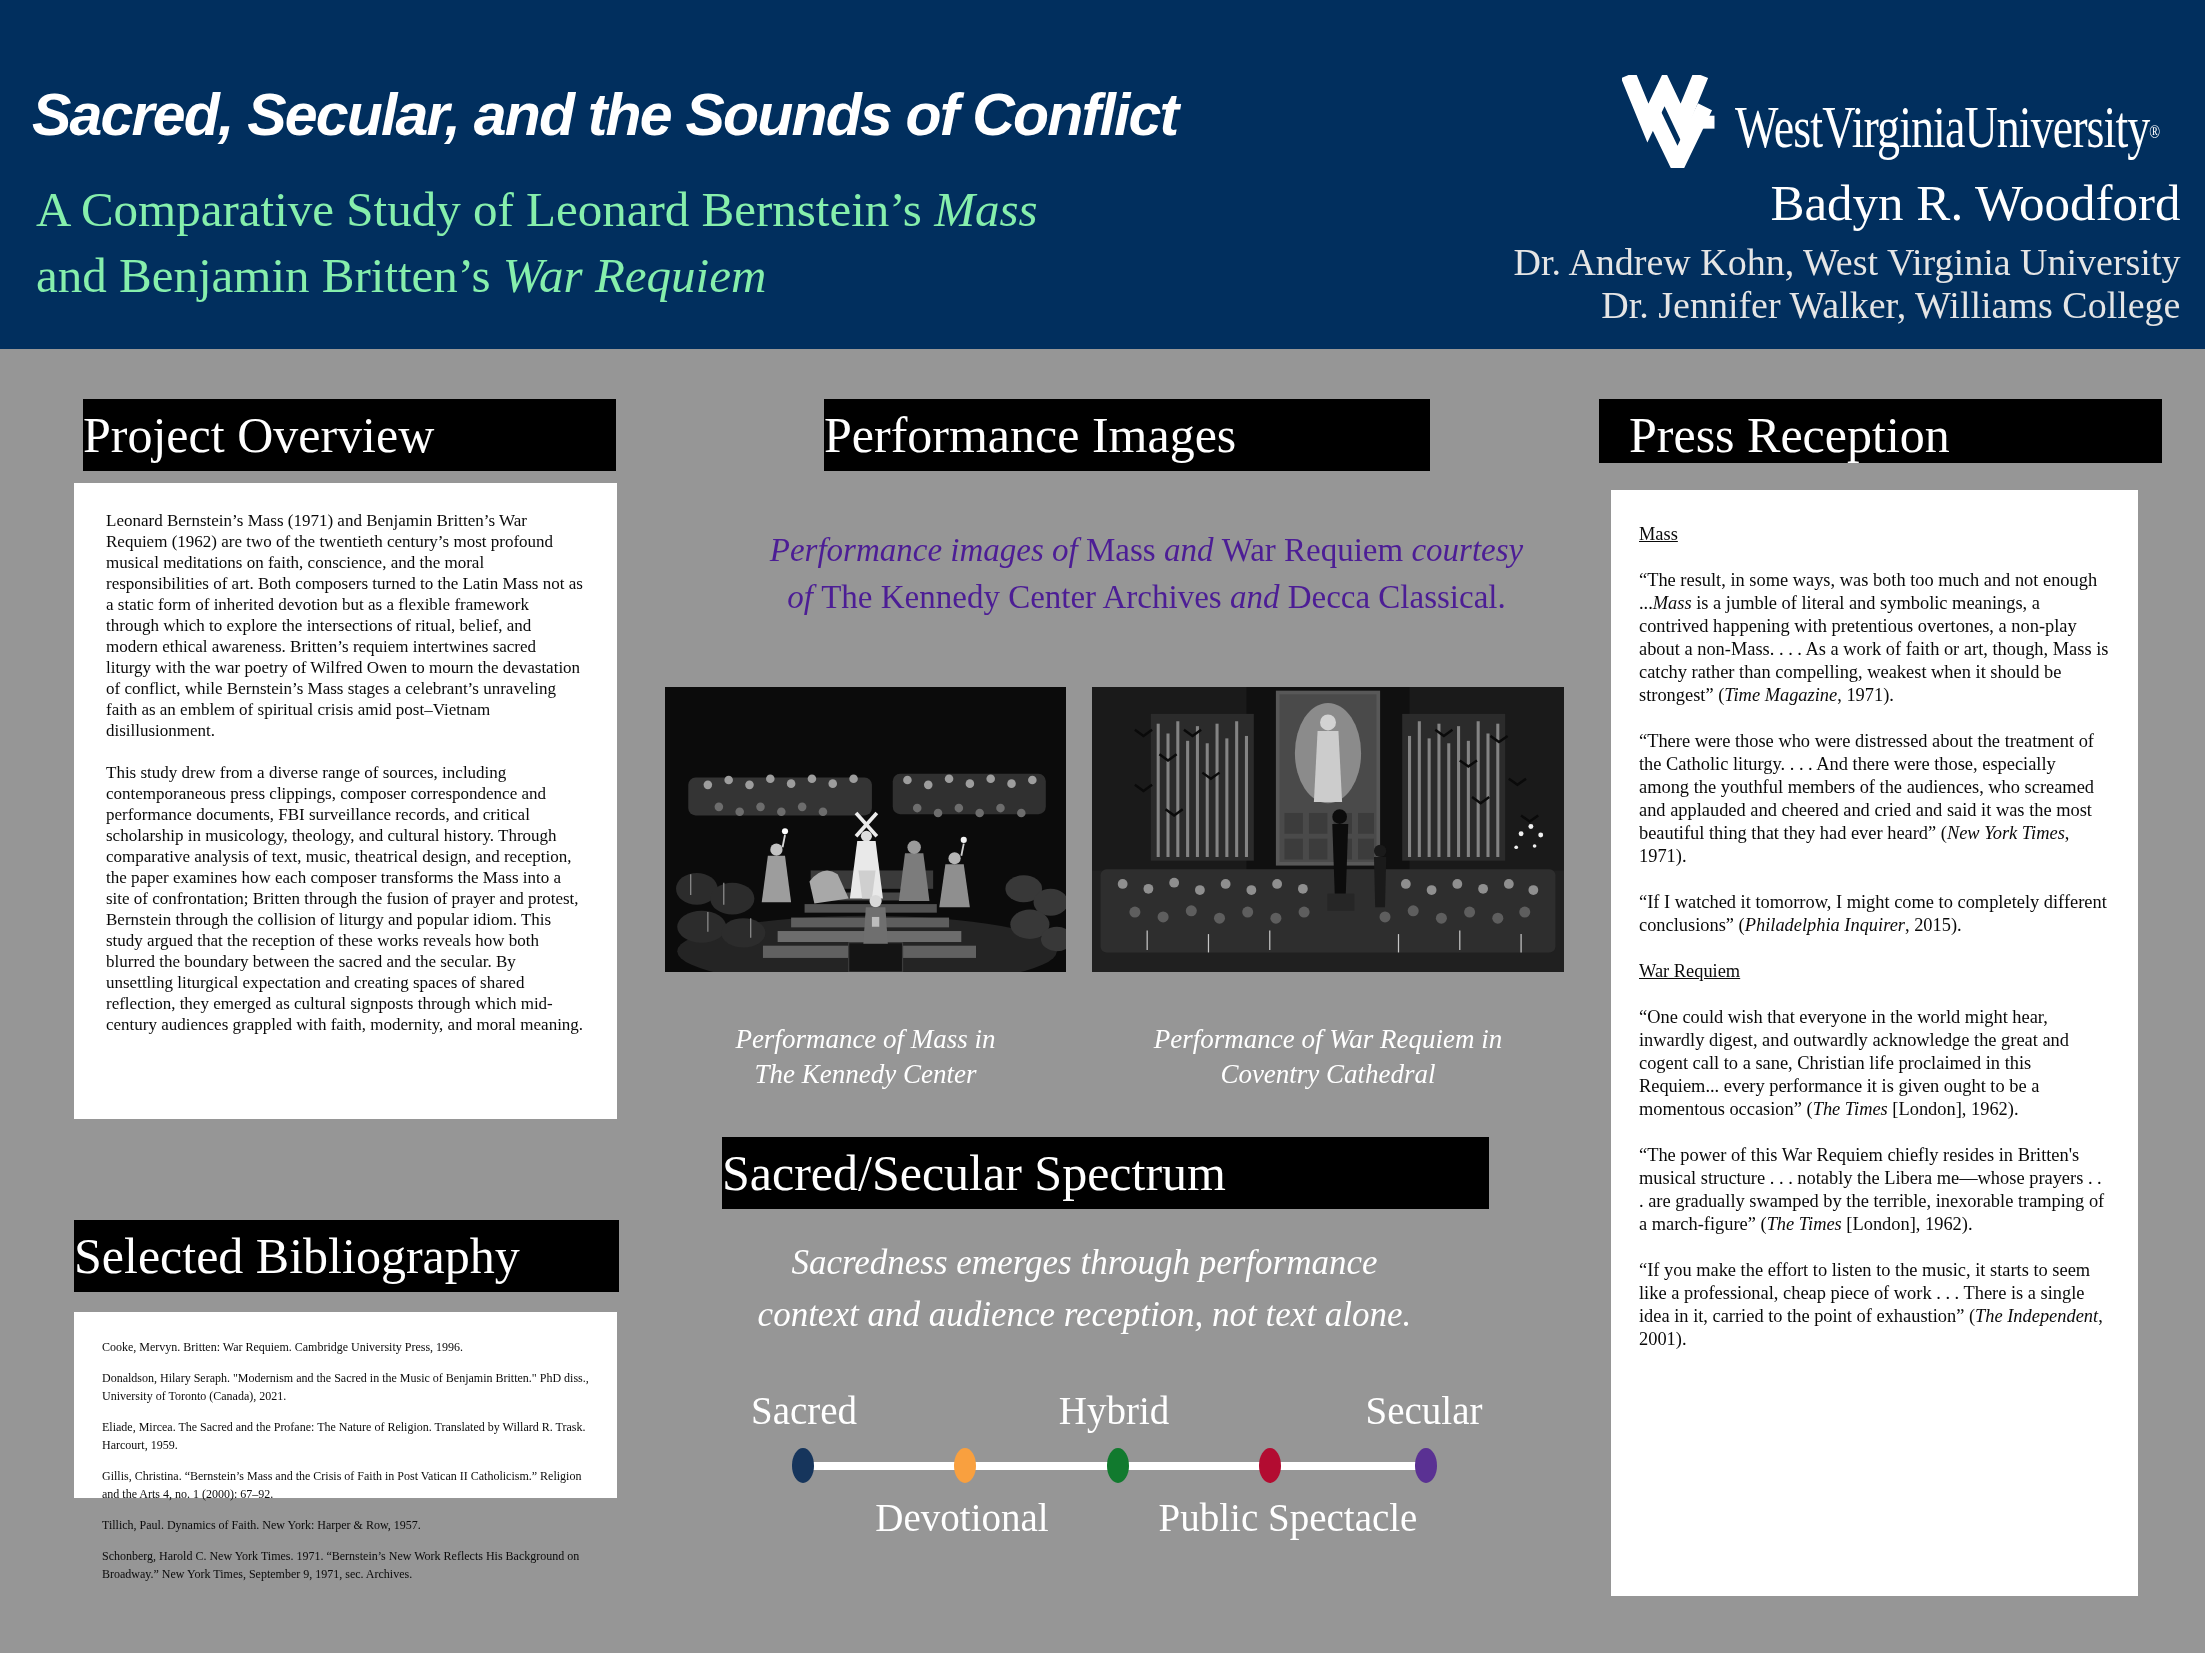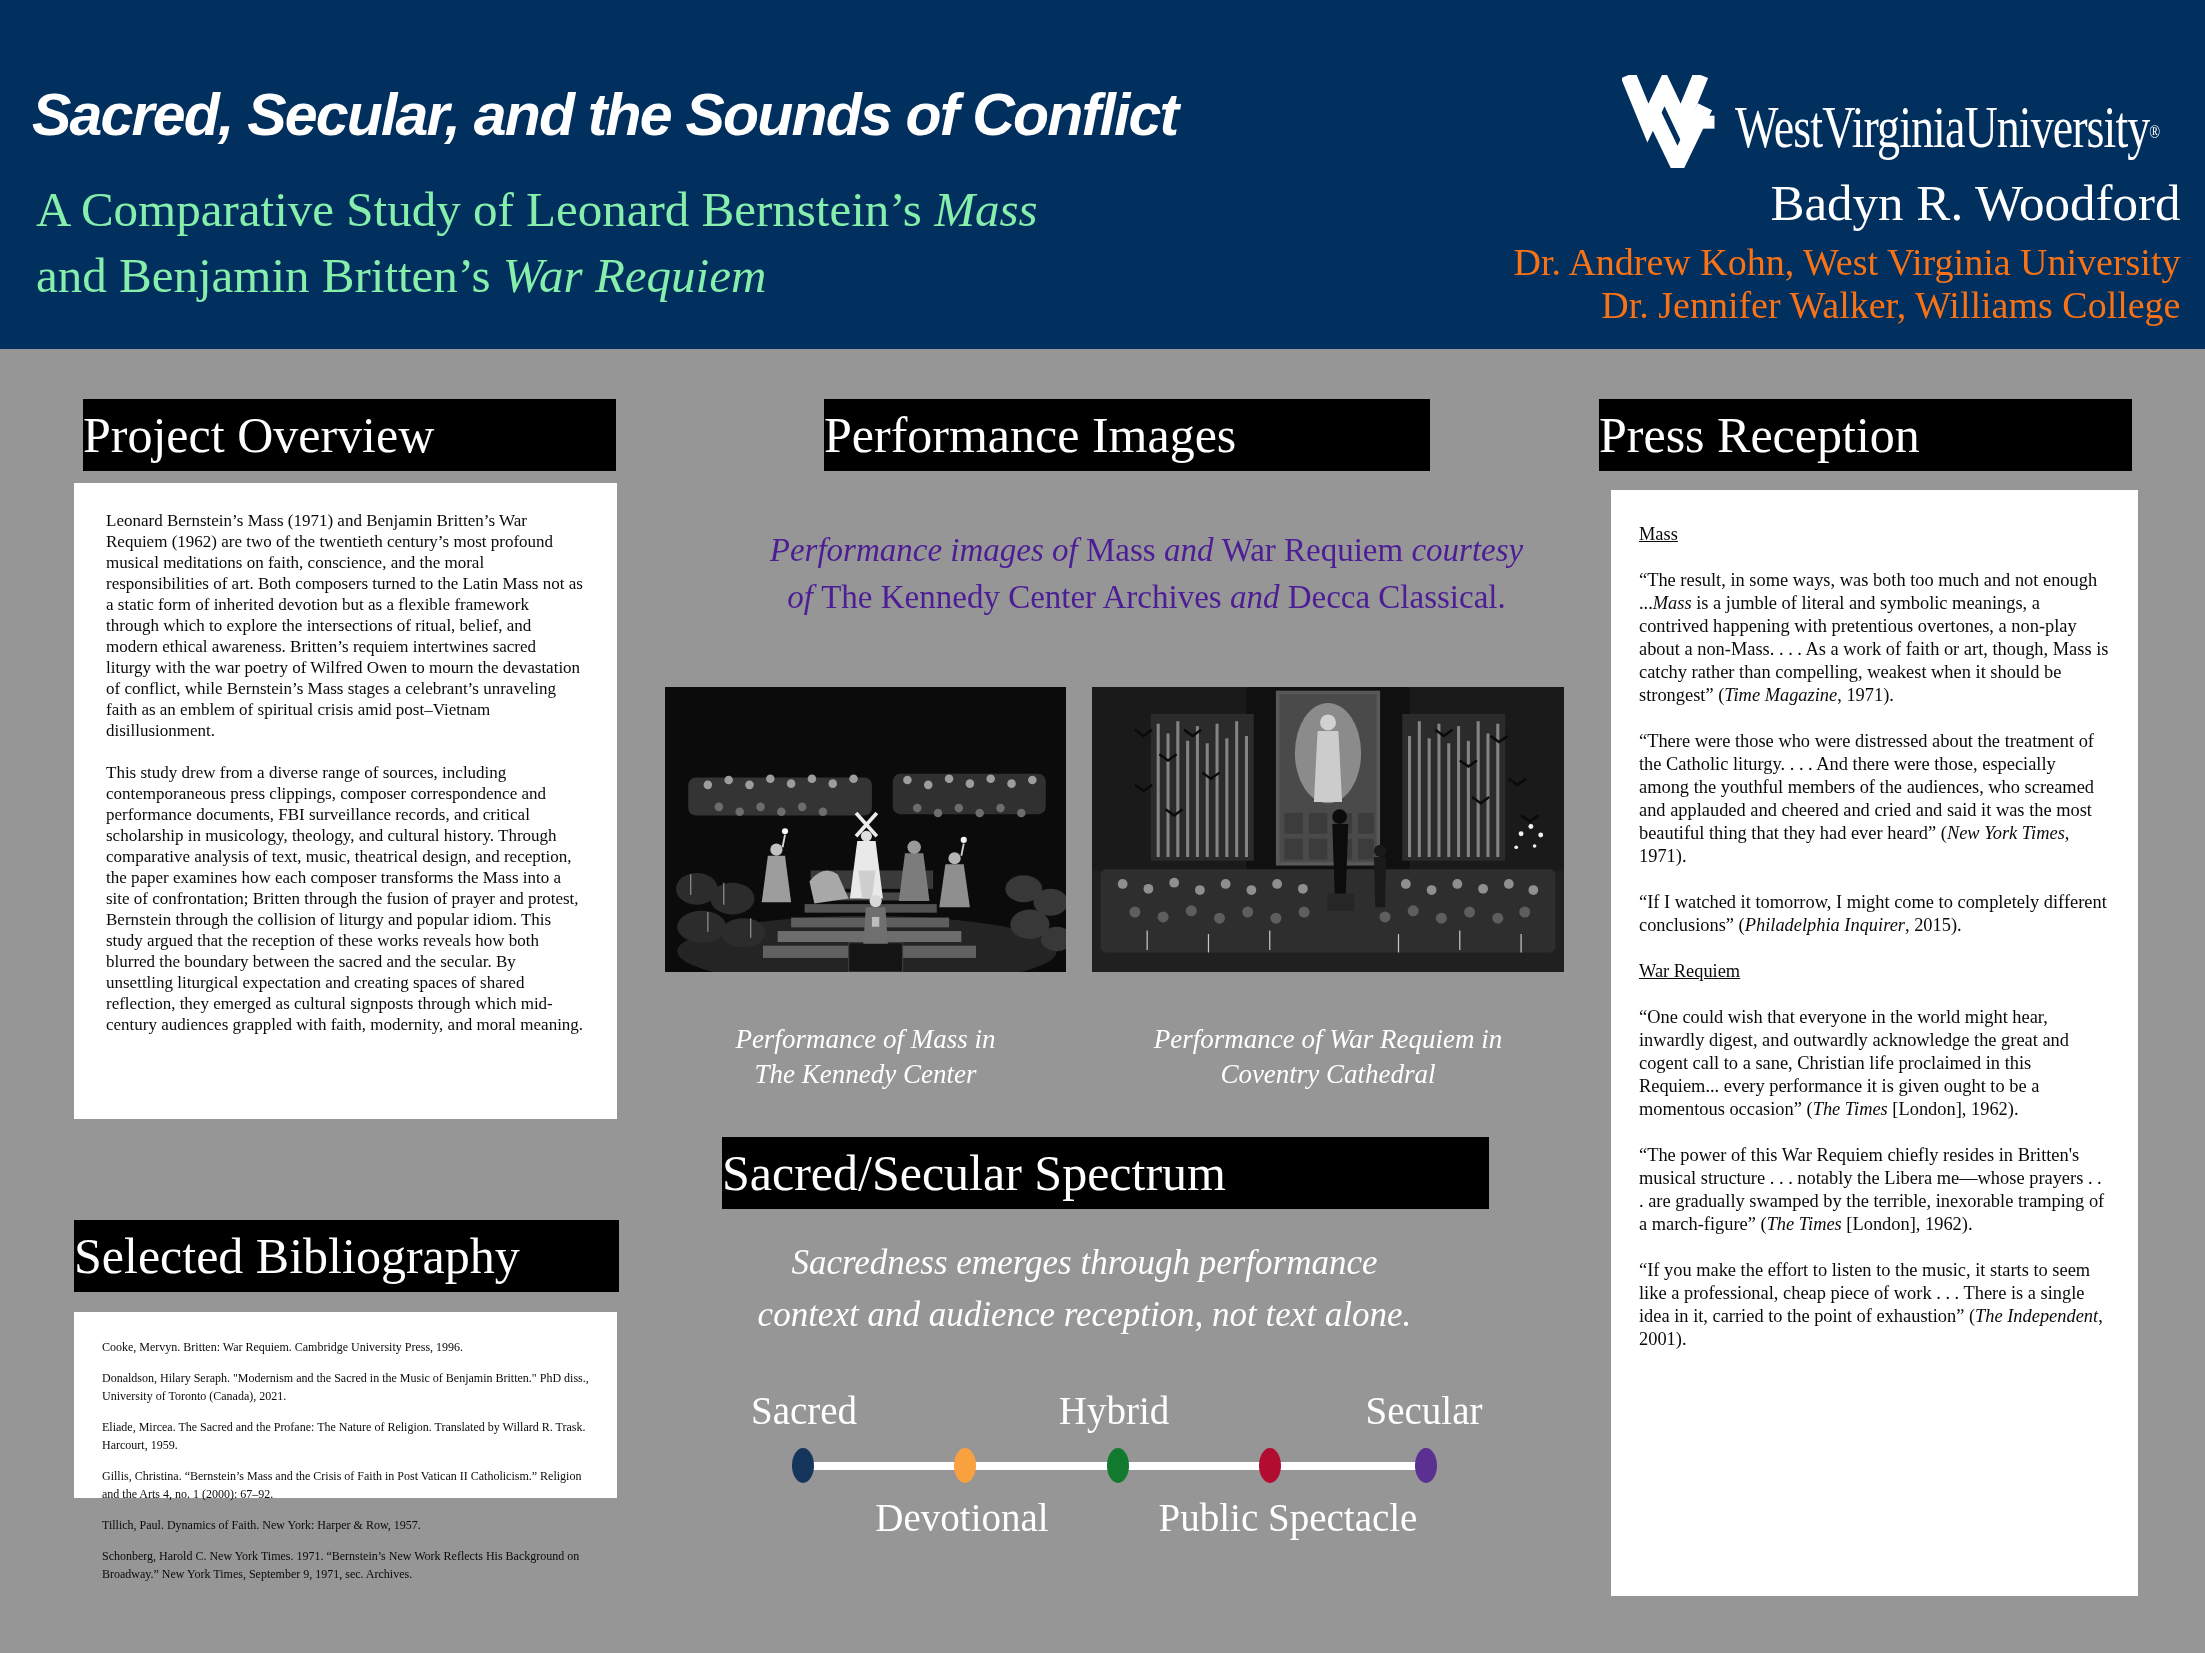--- a/index.html
+++ b/index.html
@@ -10,29 +10,29 @@
   #header{position:absolute;left:0;top:0;width:2205px;height:349px;background:#012f5e;}
   #main-title{position:absolute;left:32px;top:81px;font-family:"Liberation Sans","DejaVu Sans",sans-serif;
               font-weight:700;font-style:italic;font-size:59px;letter-spacing:-1.8px;color:#fff;white-space:nowrap;}
   .subtitle{position:absolute;left:36px;font-size:49px;color:#86efac;white-space:nowrap;line-height:1;}
   #subtitle-1{top:185px;} #subtitle-2{top:251px;}
   #wvu-logo{position:absolute;left:1622px;top:75px;width:111px;height:97px;}
   #wvu-wordmark{position:absolute;left:1735px;top:93px;font-size:59px;color:#fff;white-space:nowrap;
                 transform:scaleX(0.78);transform-origin:left top;letter-spacing:-1.2px;}
   #wvu-wordmark .reg{font-size:18.4px;vertical-align:8.6px;}
   #author-name{position:absolute;right:24.5px;top:174px;font-size:51px;color:#fff;white-space:nowrap;}
-  .advisor{position:absolute;right:24.5px;font-size:38px;color:#f97316;white-space:nowrap;font-family:Liberation Serif, serif;}
+  .advisor{position:absolute;right:24.5px;font-size:38px;color:#e5e5e5;white-space:nowrap;font-family:Liberation Serif, serif;}
   #advisor-1{top:240px;} #advisor-2{top:283px;}
 
   
   .bar{position:absolute;background:#000;color:#fff;text-align:left;font-size:50px;}
   .bar span{display:inline-block;line-height:72px;}
   #po-bar{left:83px;top:399px;width:533px;height:72px;}
   #pi-bar{left:824px;top:399px;width:606px;height:72px;}
-  #pr-bar{left:1599px;top:399px;width:533px;height:72px;}
+  #pr-bar{left:1599px;top:399px;width:533px;height:64px;padding-left:30px;}
   #sb-bar{left:74px;top:1220px;width:545px;height:72px;}
   #ss-bar{left:722px;top:1137px;width:767px;height:72px;}
 
   
   .white-box{position:absolute;background:#ffffff;}
   #po-box{left:74px;top:483px;width:543px;height:636px;padding:27px 32px;box-sizing:border-box;
           font-size:17px;line-height:21px;}
   #po-box p{margin:0 0 21px 0;}
   #sb-box{left:74px;top:1312px;width:543px;height:186px;padding:26px 28px;box-sizing:border-box;
           font-size:12px;line-height:18px;}

